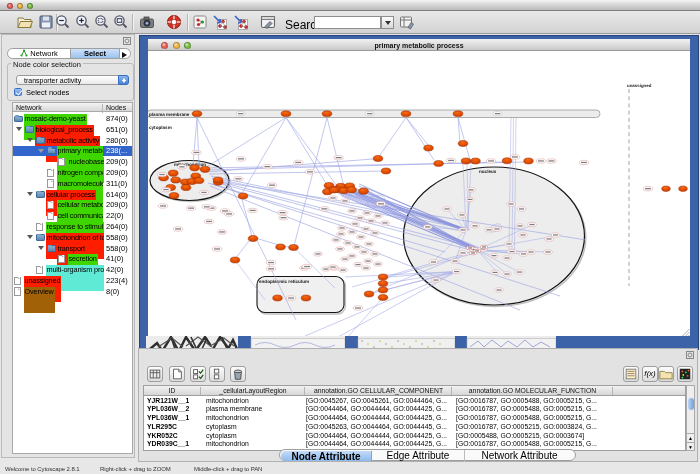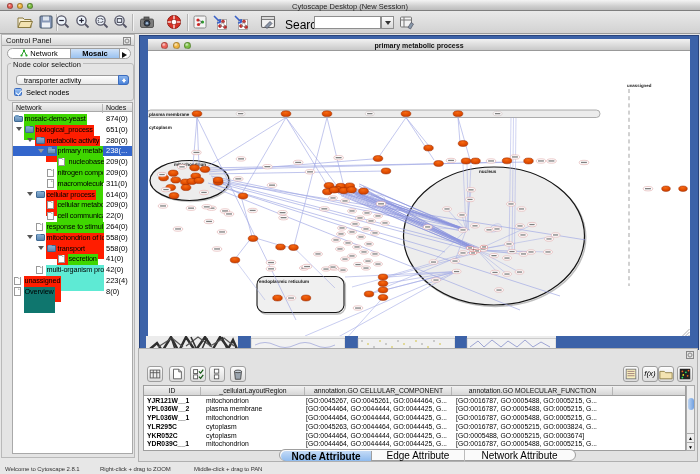--- a/index.html
+++ b/index.html
@@ -52,21 +52,20 @@
 #btabs .sel{position:absolute;left:1px;top:0.5px;width:91px;height:10px;background:linear-gradient(#c3daf6,#8fbbee);border-radius:5px 0 0 5px;border-right:1px solid #9e9e9e;text-align:center;font-weight:bold}
 #btabs .t2{position:absolute;left:95px;width:86px;text-align:center}
 #btabs .t3{position:absolute;left:184px;width:110px;text-align:center;border-left:1px solid #bbb}
 #status{position:absolute;left:0;top:462px;width:700px;height:12px;background:#e7e7e7;font-size:6px;letter-spacing:-0.08px;color:#333}
 </style></head><body>
 <div id="root">
 <div id="titlebar">
       <div class="light" style="left:7px;background:radial-gradient(circle at 35% 30%, #ffffff88 0 8%, transparent 40%),#ee6158;border:0.5px solid #00000055"></div>
       <div class="light" style="left:16.5px;background:radial-gradient(circle at 35% 30%, #ffffff88 0 8%, transparent 40%),#f0b53f;border:0.5px solid #00000055"></div>
       <div class="light" style="left:27px;background:radial-gradient(circle at 35% 30%, #ffffff88 0 8%, transparent 40%),#7cc043;border:0.5px solid #00000055"></div>
-      <div class="t">Cytoscape Desktop (New Session)</div>
     </div>
     <div id="toolbar">
       <svg class="tbi" style="left:17px" viewBox="0 0 16 16">
         <path d="M1 4 h5 l1.5 1.5 H14 v8 H1 z" fill="#f7efd8" stroke="#8a7a40" stroke-width="1"></path>
         <path d="M1 13.5 L3.5 7.5 H15.5 L13 13.5 z" fill="#f3e3b2" stroke="#8a7a40" stroke-width="1"></path>
       </svg>
       <svg class="tbi" style="left:38px" viewBox="0 0 16 16">
         <rect x="2" y="2" width="12" height="12" rx="1" fill="#8899b8" stroke="#445566" stroke-width="1"></rect>
         <rect x="5" y="2.5" width="6" height="4" fill="#dde4ee"></rect>
         <rect x="4" y="8.5" width="8" height="5" fill="#eef1f6"></rect>
@@ -143,33 +142,32 @@
         <div style="position:absolute;left:2.5px;top:4px;border-left:3px solid transparent;border-right:3px solid transparent;border-top:4px solid #333"></div>
       </div>
       <svg class="tbi" style="left:399px" viewBox="0 0 16 16">
         <rect x="1.5" y="3" width="11" height="10" rx="1" fill="#f2f2f2" stroke="#777" stroke-width="1"></rect>
         <line x1="1.5" y1="6" x2="12.5" y2="6" stroke="#777"></line>
         <line x1="5" y1="3" x2="5" y2="13" stroke="#777"></line>
         <path d="M9 13.5 l3-5 2.5 1.5 -3 5 z" fill="#8899aa" stroke="#556" stroke-width="0.7"></path>
       </svg>
     </div>
     <div id="cp">
-      <div id="cphead">Control Panel</div>
       <svg style="position:absolute;right:3px;top:2px" width="8" height="8" viewBox="0 0 8 8">
         <rect x="0.5" y="0.5" width="7" height="7" fill="none" stroke="#888"></rect>
         <circle cx="4" cy="4" r="2" fill="none" stroke="#888"></circle>
       </svg>
       <div id="tabbar">
         <div id="tab-net"><svg width="8" height="8" viewBox="0 0 16 16" style="vertical-align:-1px">
             <path d="M3 13 L8 3 L13 13" stroke="#2a9a2a" stroke-width="2" fill="none"></path>
             <circle cx="3" cy="13" r="2.2" fill="#2a2"></circle>
             <circle cx="8" cy="3" r="2.2" fill="#2a2"></circle>
             <circle cx="13" cy="13" r="2.2" fill="#2a2"></circle>
           </svg> Network</div>
-        <div id="tab-mosaic">Mosaic</div>
+        <div id="tab-mosaic">Select</div>
         <div id="tab-arr"></div>
       </div>
       <div id="grpbox">
         <div class="lbl">Node color selection</div>
         <div id="combo">transporter activity<div class="btn"></div></div>
       </div>
       <div id="chk"></div>
       <div id="chklbl">Select nodes</div>
       <div id="treebox">
         <div id="treehead">
@@ -225,21 +223,21 @@
 <div class="page" style="left:44.5px;top:151.9px"></div>
         <div class="trow" style="left:54.5px;top:151.4px;background:#3fd600;max-width:36px">secretion</div>
         <div class="tval" style="top:151.4px;color:#000">41(0)</div>
 <div class="page" style="left:22.5px;top:162.7px"></div>
         <div class="trow" style="left:32.5px;top:162.2px;background:#5eead4;max-width:58px">multi-organism pro</div>
         <div class="tval" style="top:162.2px;color:#000">42(0)</div>
 <div class="page" style="left:0.5px;top:173.5px"></div>
         <div class="trow" style="left:10.5px;top:173.0px;background:#ff1d00;max-width:80px">unassigned</div>
         <div class="tval" style="top:173.0px;color:#000">223(4)</div>
 <div class="page" style="left:0.5px;top:184.3px"></div>
-        <div class="trow" style="left:10.5px;top:183.8px;background:#0f766e;max-width:80px">Overview</div>
+        <div class="trow" style="left:10.5px;top:183.8px;background:#a16207;max-width:80px">Overview</div>
         <div class="tval" style="top:183.8px;color:#000">8(0)</div>
       </div>
     </div>
     <div id="netwin">
       <div id="nettitle">
         <div class="t">primary metabolic process</div>
         <div style="position:absolute;left:13px;top:3px;width:7px;height:7px;border-radius:50%;background:radial-gradient(circle at 35% 30%, #ffffff99 0 10%, transparent 45%),#ee6158;border:0.5px solid #00000044"></div>
         <div style="position:absolute;left:24.5px;top:3px;width:7px;height:7px;border-radius:50%;background:radial-gradient(circle at 35% 30%, #ffffff99 0 10%, transparent 45%),#f0b53f;border:0.5px solid #00000044"></div>
         <div style="position:absolute;left:36px;top:3px;width:7px;height:7px;border-radius:50%;background:radial-gradient(circle at 35% 30%, #ffffff99 0 10%, transparent 45%),#7cc043;border:0.5px solid #00000044"></div>
       </div>

